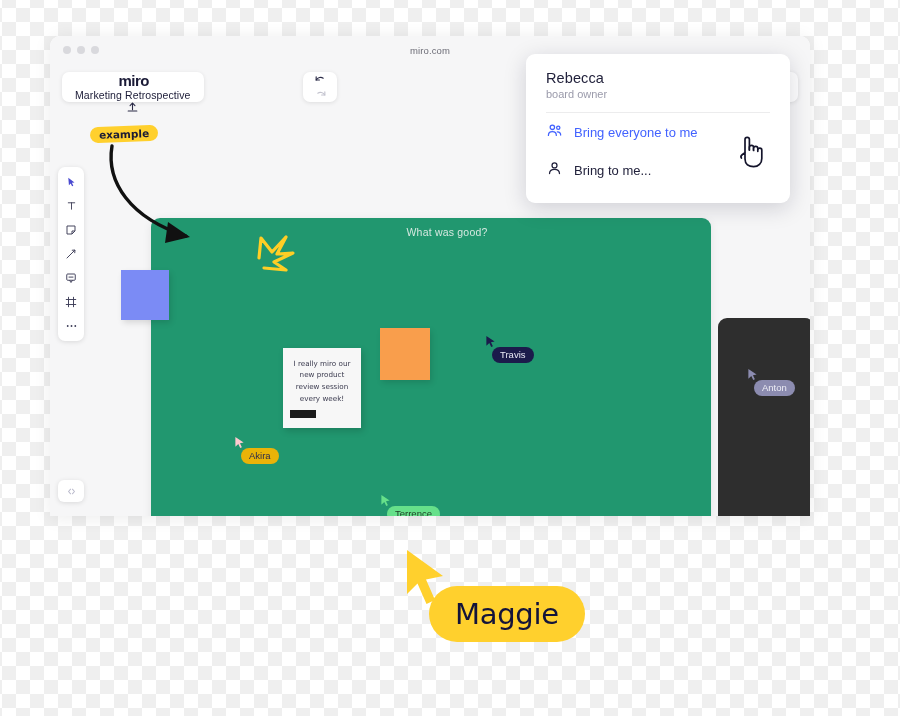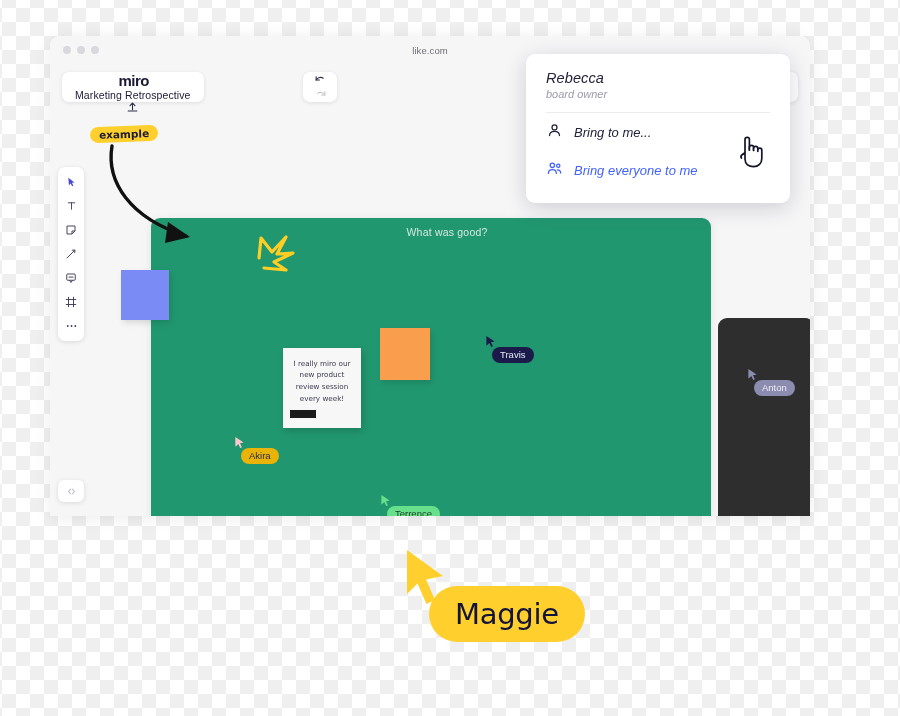--- a/index.html
+++ b/index.html
@@ -301,21 +301,20 @@
   
   .popover {
     position: absolute;
     left: 526px; top: 54px;
     width: 264px;
     background: #fff;
     border-radius: 9px;
     box-shadow: 0 5px 22px rgba(20,20,50,0.17);
     padding: 16px 0 14px 0;
     z-index: 60;
-    font-style: italic;
   }
   .po-name {
     font-size: 14.5px;
     color: #22223c;
     padding: 0 20px;
     letter-spacing: .1px;
   }
   .po-sub {
     font-size: 11px;
     color: #9b9bab;
@@ -346,21 +345,21 @@
 <body>
 
 <div class="browser">
 
   <div class="titlebar">
     <div class="traffic">
       <i></i>
       <i></i>
       <i></i>
     </div>
-    <div class="url">like.com</div>
+    <div class="url">miro.com</div>
   </div>
 
   <div class="appbar">
 
     <div class="hgroup hg-left">
       <div class="logo">miro</div>
       <div class="vdiv"></div>
       <div class="board-name">Marketing Retrospective</div>
       <div class="vdiv"></div>
       <div class="hbtn">
@@ -568,42 +567,42 @@
     <path d="M5 2 L41 28 L24 31.5 L33 52 L24.5 56 L15.5 35.5 L5 46 Z" fill="#ffd02d"></path>
   </svg>
   <div class="m-label">Maggie</div>
 </div>
 
 <div class="popover">
   <div class="po-name">Rebecca</div>
   <div class="po-sub">board owner</div>
   <div class="po-div"></div>
 
-  <div class="po-item plain">
-    <span>
-      <svg width="17" height="17" viewBox="0 0 24 24" fill="none" stroke="#22223c" stroke-width="1.8" stroke-linecap="round" stroke-linejoin="round">
-        <circle cx="12" cy="7.6" r="3.5"></circle>
-          <path d="M5 19.2c0-3.6 3.1-5.9 7-5.9s7 2.3 7 5.9"></path>
-      </svg>
-    </span>
-    <span>Bring to me...</span>
-  </div>
-
   <div class="po-item primary">
     <span>
       <svg width="17" height="17" viewBox="0 0 24 24" fill="none" stroke="#4262ff" stroke-width="1.8" stroke-linecap="round" stroke-linejoin="round">
         <circle cx="9" cy="7.5" r="3.1"></circle>
           <path d="M3.4 19c0-3.3 2.5-5.4 5.6-5.4s5.6 2.1 5.6 5.4"></path>
         <circle cx="17.3" cy="8.2" r="2.3"></circle>
           <path d="M16 13.9c3 0 4.7 2 4.7 4.6"></path>
       </svg>
     </span>
     <span>Bring everyone to me</span>
   </div>
 
+  <div class="po-item plain">
+    <span>
+      <svg width="17" height="17" viewBox="0 0 24 24" fill="none" stroke="#22223c" stroke-width="1.8" stroke-linecap="round" stroke-linejoin="round">
+        <circle cx="12" cy="7.6" r="3.5"></circle>
+          <path d="M5 19.2c0-3.6 3.1-5.9 7-5.9s7 2.3 7 5.9"></path>
+      </svg>
+    </span>
+    <span>Bring to me...</span>
+  </div>
+
   <div class="po-hand">
     <svg width="32" height="38" viewBox="0 0 32 38" fill="#ffffff" stroke="#14142b" stroke-width="1.7" stroke-linejoin="round" stroke-linecap="round">
       <path d="M9 20V7.5a2.2 2.2 0 0 1 4.4 0V18"></path>
       <path d="M13.4 17.8v-2.4a2.1 2.1 0 0 1 4.2 0v2.6"></path>
       <path d="M17.6 18.4v-1.9a2.1 2.1 0 0 1 4.2 0v2.3"></path>
       <path d="M21.8 19.3v-1.1a2 2 0 0 1 4 0v8.2c0 5-3.4 8.3-8.2 8.3-4.9 0-8.6-2.7-8.6-7.6v-6.5l-2.6 1.9c-1.5 1.1-1.8 2.5-1 3.6"></path>
     </svg>
   </div>
 </div>
 

